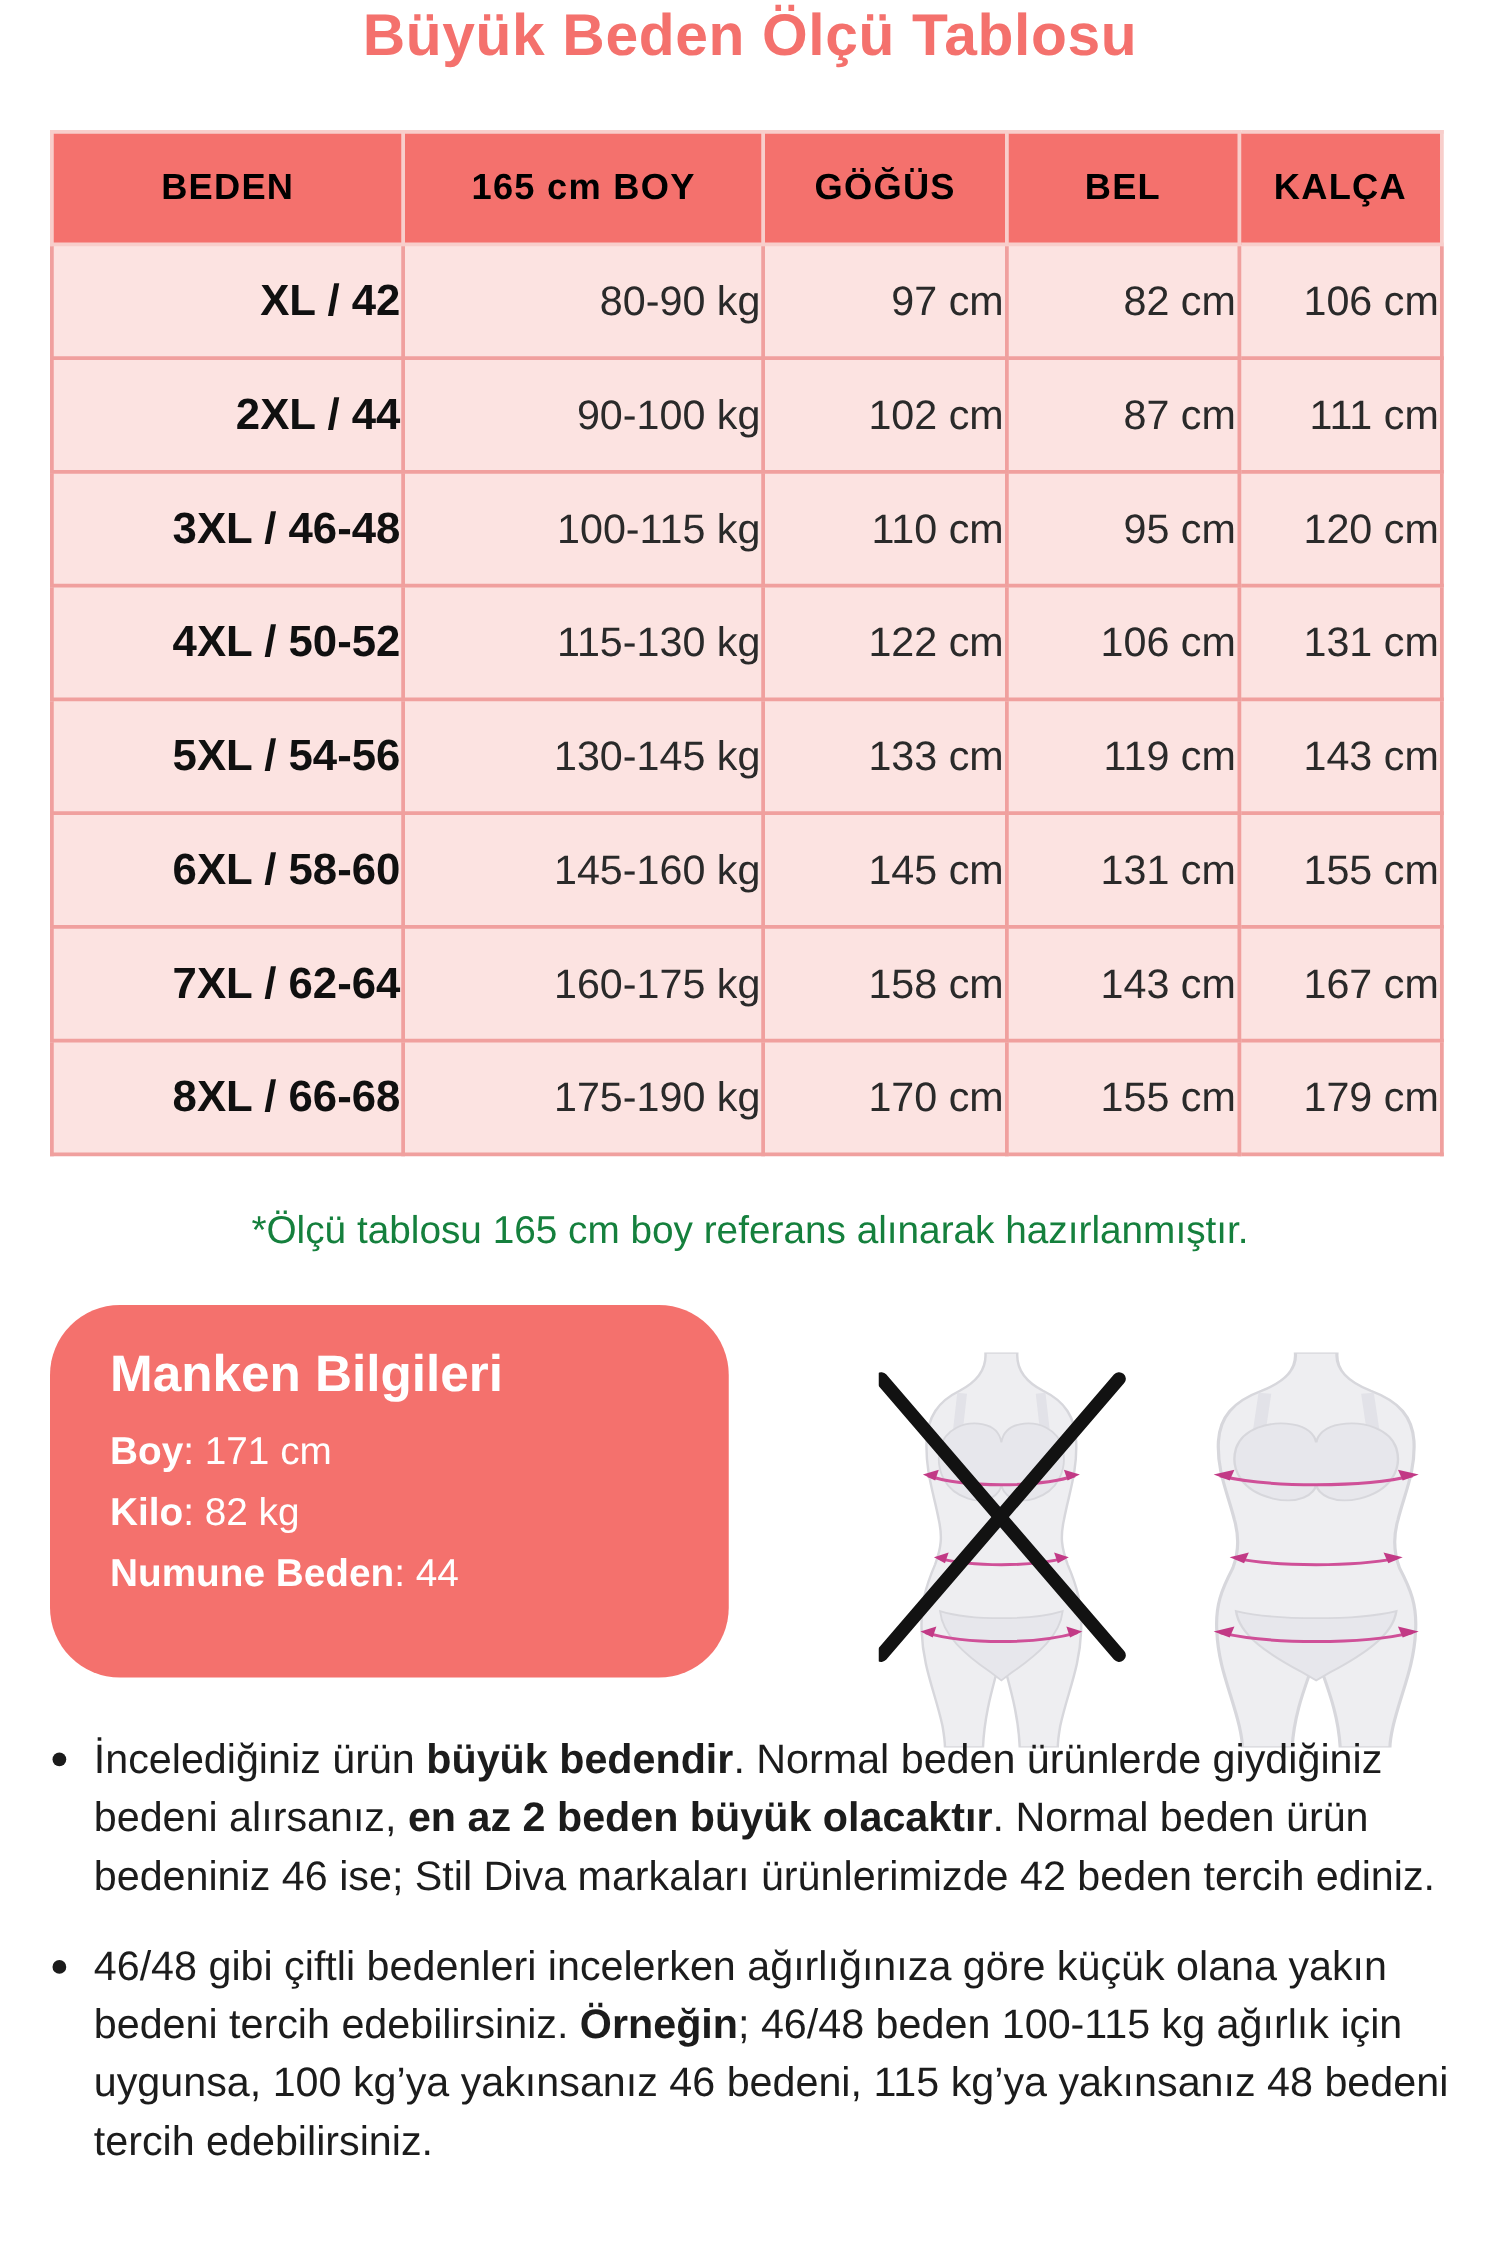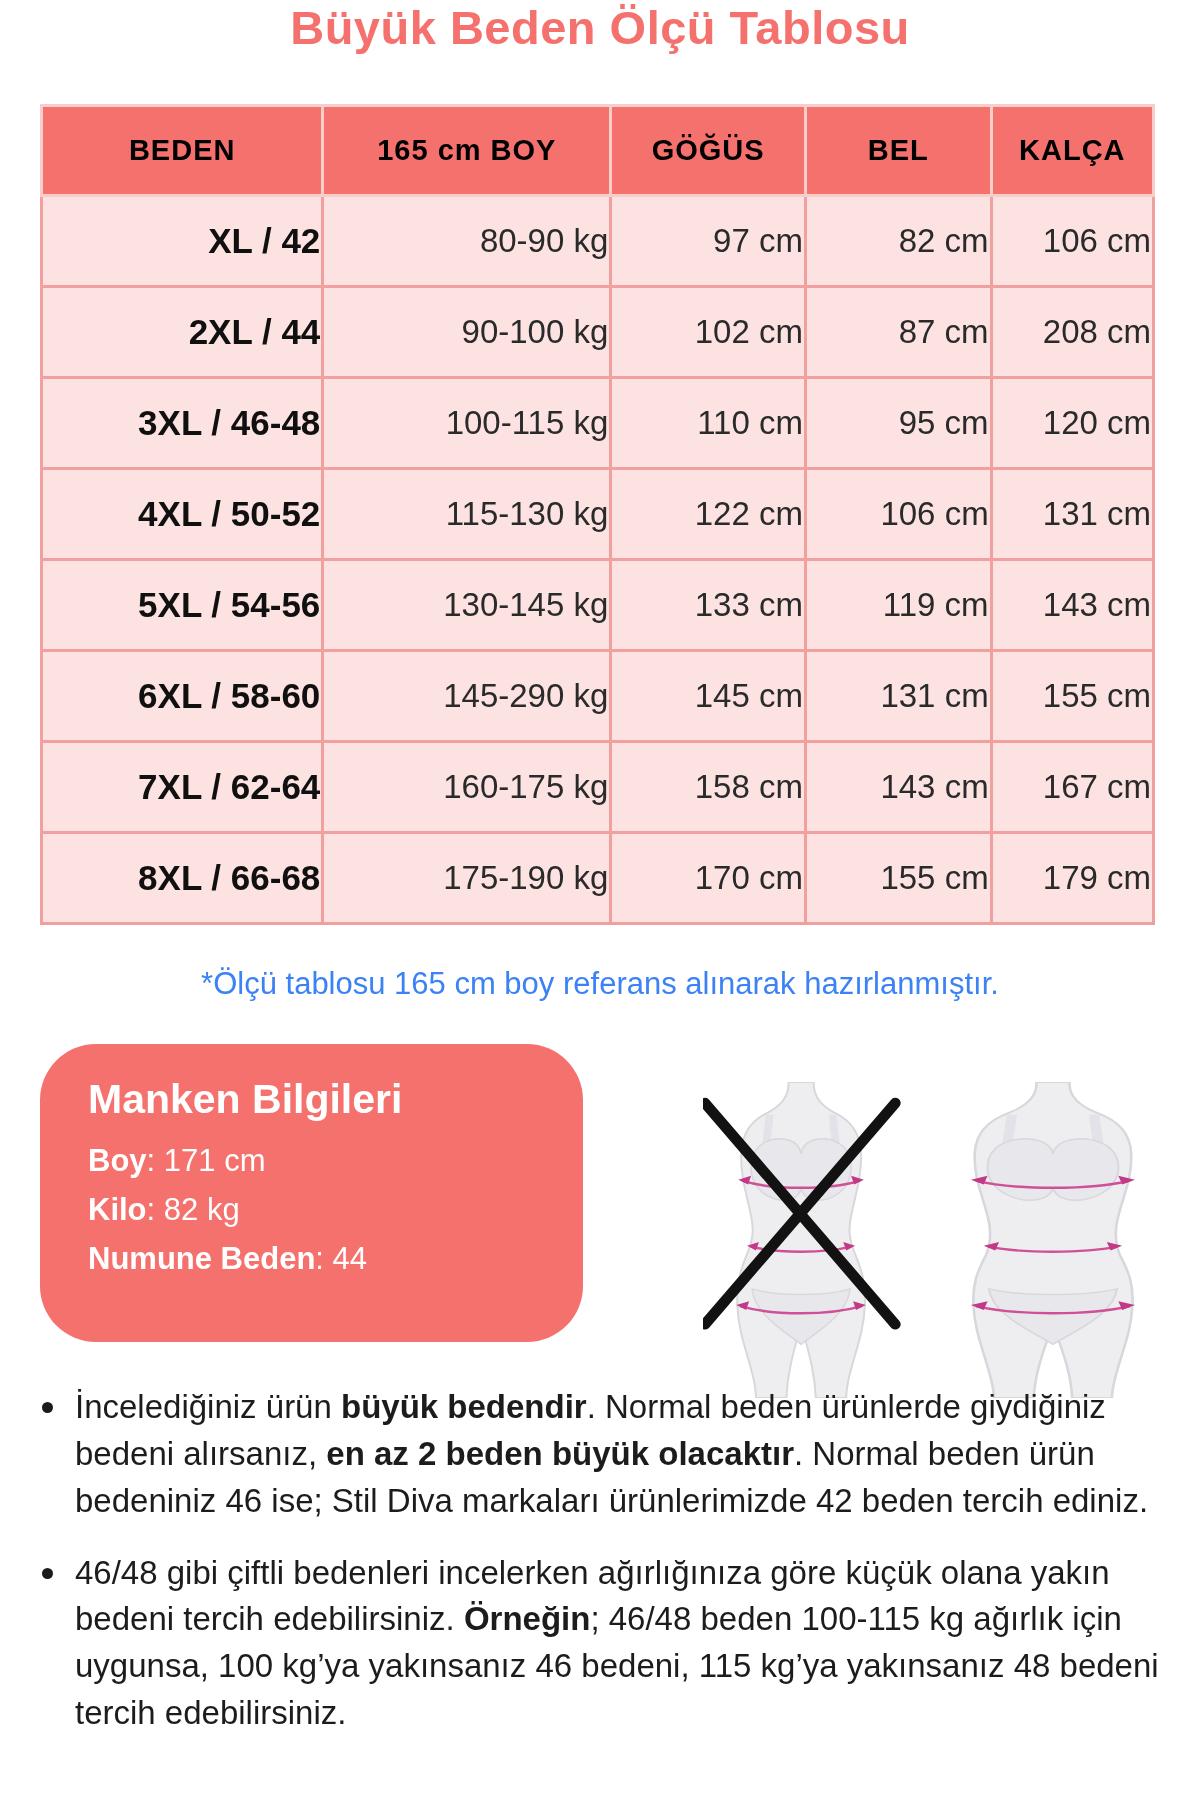--- a/index.html
+++ b/index.html
@@ -34,21 +34,21 @@
   }
   .size-table td{
     background:var(--cell-bg);
     height:91px;border:3px solid var(--cell-border);
     text-align:right;font-size:33px;color:#2a2a2a;
   }
   .size-table td.size-col{font-weight:700;font-size:35px;color:#101010;}
   
   .footnote{
     position:absolute;left:0;top:966px;width:100%;
-    text-align:center;font-size:31px;color:#3b82f6;
+    text-align:center;font-size:31px;color:#15803d;
   }
   
   .model-box{
     position:absolute;left:40px;top:1044px;width:543px;height:298px;
     background:var(--accent);border-radius:56px;color:#ffffff;
     padding:32px 14px 0 48px;
   }
   .mi-title{font-size:41px;font-weight:700;margin-bottom:20px;}
   .mi-line{font-size:31px;margin-top:13px;}
   .mi-line b{font-weight:700;}
@@ -93,21 +93,21 @@
           <td>80-90 kg</td>
           <td>97 cm</td>
           <td>82 cm</td>
           <td>106 cm</td>
         </tr>
         <tr>
           <td class="size-col">2XL / 44</td>
           <td>90-100 kg</td>
           <td>102 cm</td>
           <td>87 cm</td>
-          <td>208 cm</td>
+          <td>111 cm</td>
         </tr>
         <tr>
           <td class="size-col">3XL / 46-48</td>
           <td>100-115 kg</td>
           <td>110 cm</td>
           <td>95 cm</td>
           <td>120 cm</td>
         </tr>
         <tr>
           <td class="size-col">4XL / 50-52</td>
@@ -118,21 +118,21 @@
         </tr>
         <tr>
           <td class="size-col">5XL / 54-56</td>
           <td>130-145 kg</td>
           <td>133 cm</td>
           <td>119 cm</td>
           <td>143 cm</td>
         </tr>
         <tr>
           <td class="size-col">6XL / 58-60</td>
-          <td>145-290 kg</td>
+          <td>145-160 kg</td>
           <td>145 cm</td>
           <td>131 cm</td>
           <td>155 cm</td>
         </tr>
         <tr>
           <td class="size-col">7XL / 62-64</td>
           <td>160-175 kg</td>
           <td>158 cm</td>
           <td>143 cm</td>
           <td>167 cm</td>

